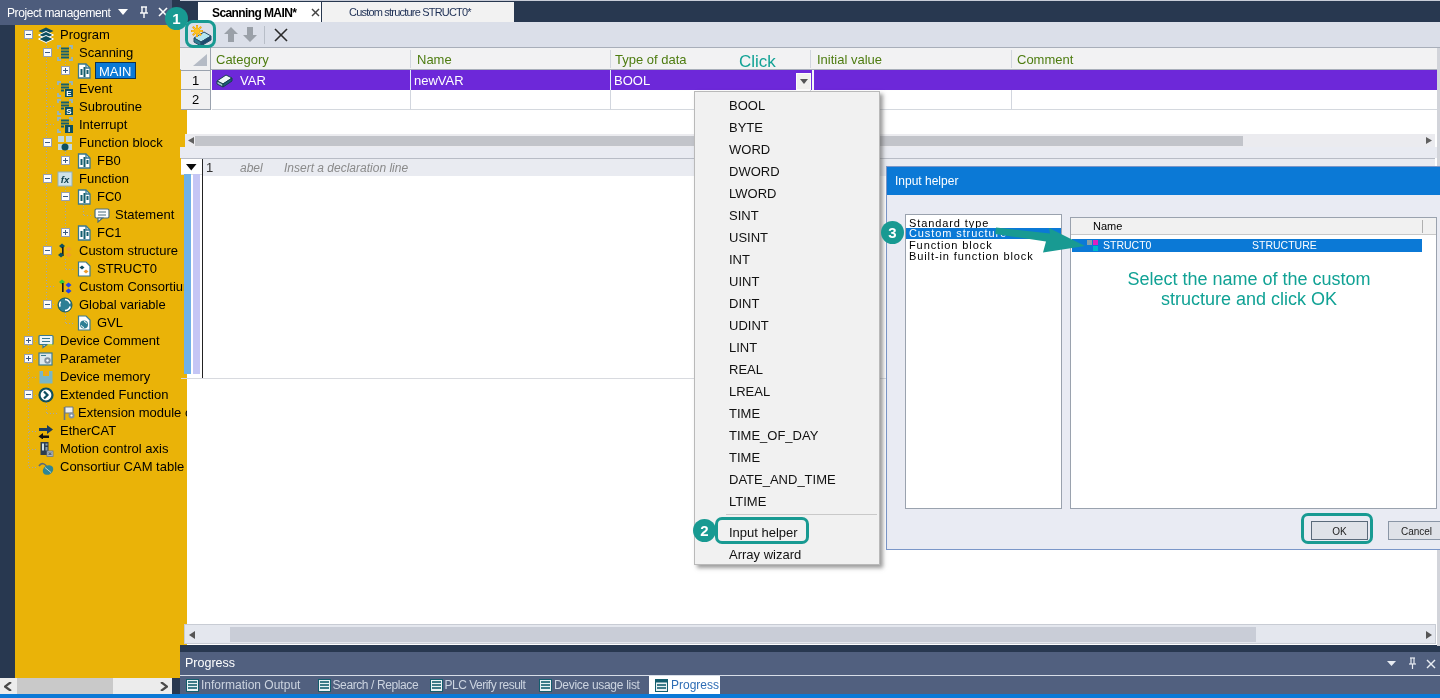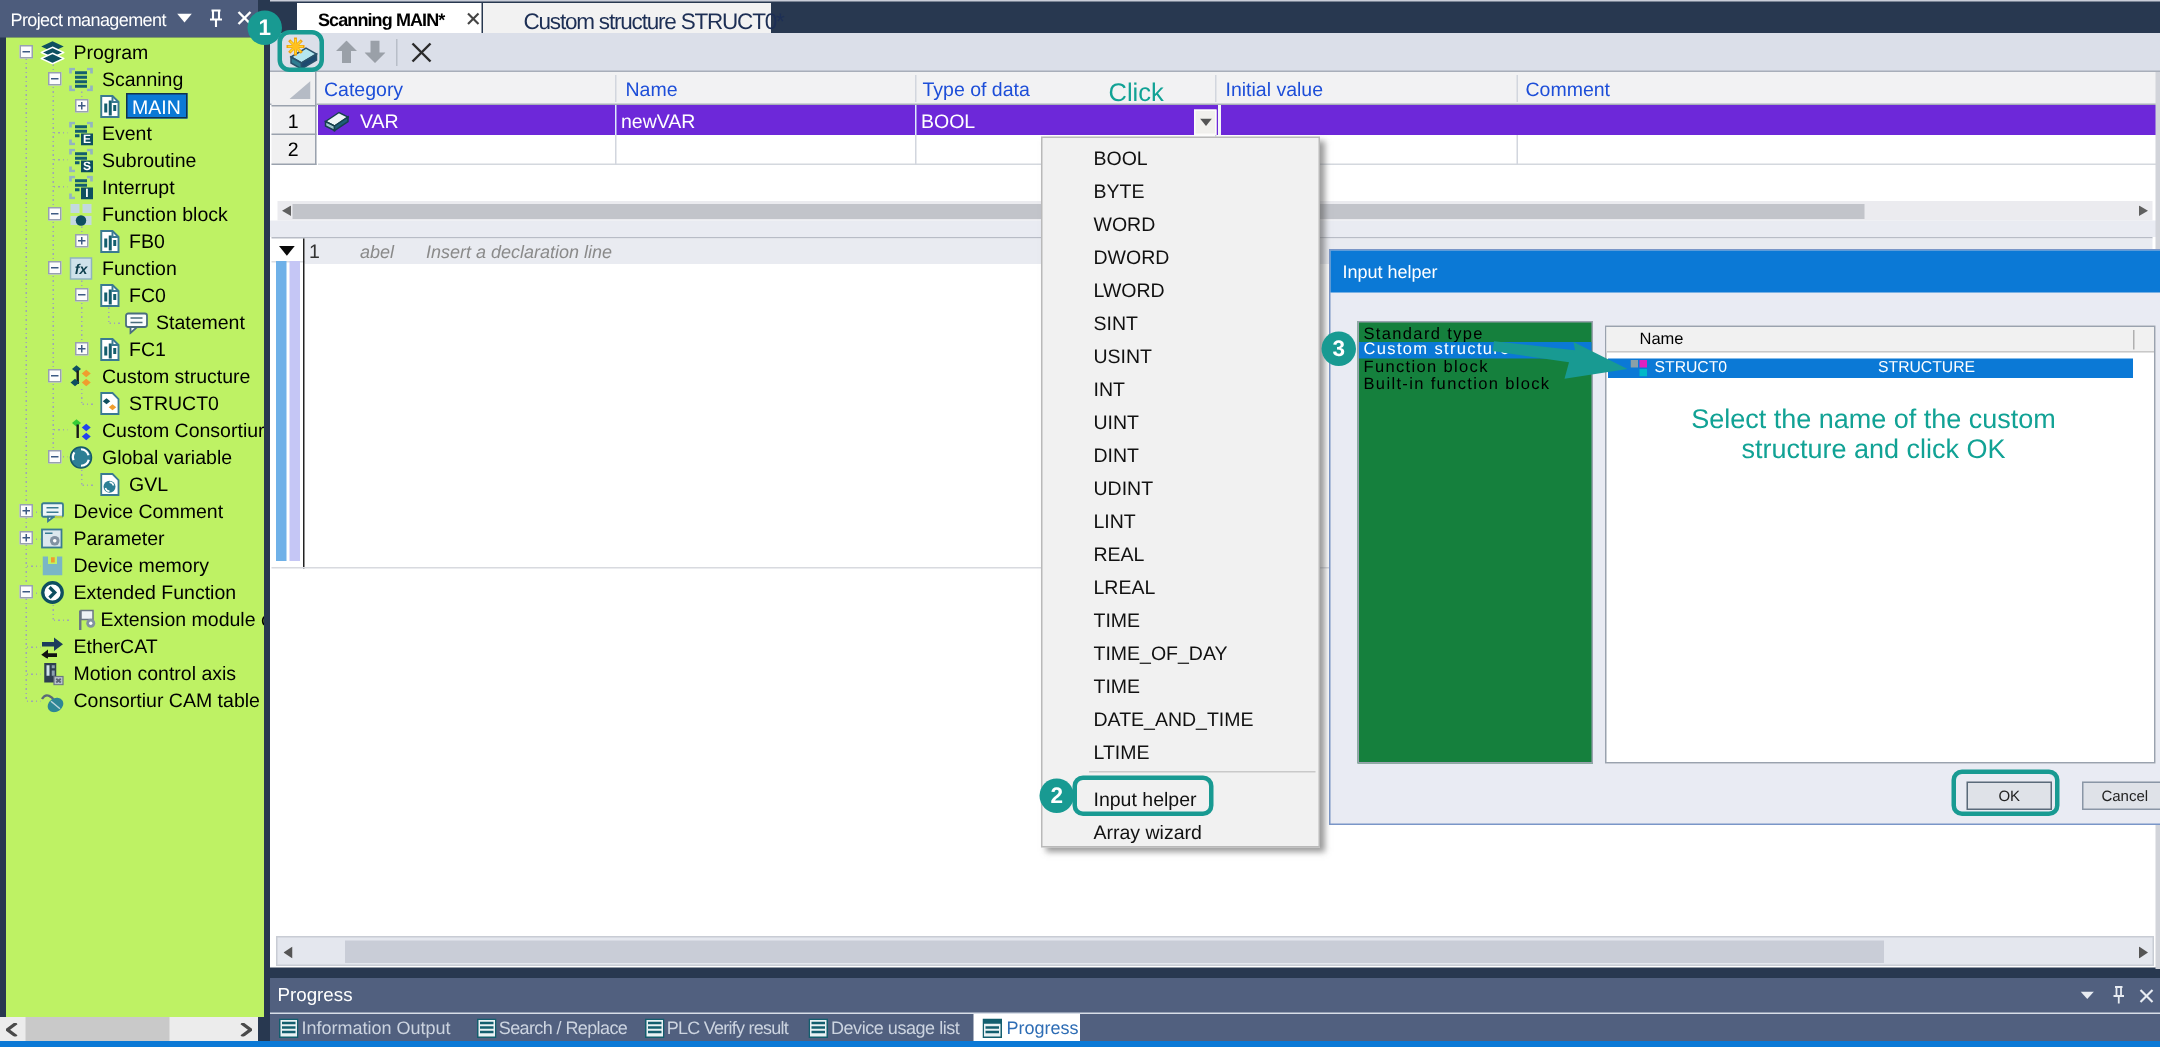--- a/index.html
+++ b/index.html
@@ -41,21 +41,21 @@
         <line x1="5" y1="8" x2="5" y2="13"></line>
       </g>
     </svg>
   <svg class="abs" style="left:158px;top:7px;" width="11" height="11">
       <g stroke="#fff" stroke-width="1.6">
         <line x1="1" y1="1" x2="9" y2="9"></line>
         <line x1="9" y1="1" x2="1" y2="9"></line>
       </g>
     </svg>
 </div>
-<div class="abs" id="tree" style="left:4px;top:25px;width:172px;height:653px;background:#bef264;overflow:hidden;padding-left:27px;">
+<div class="abs" id="tree" style="left:15px;top:25px;width:172px;height:653px;background:#eab308;overflow:hidden;padding-left:27px;">
   <div class="dot-v" style="left:13px;top:14px;height:428px;"></div>
   <div class="dot-v" style="left:31px;top:18px;height:262px;"></div>
   <div class="dot-h" style="left:14px;top:316px;width:9px;"></div>
   <div class="dot-h" style="left:14px;top:334px;width:9px;"></div>
   <div class="dot-h" style="left:14px;top:352px;width:9px;"></div>
   <div class="dot-h" style="left:14px;top:370px;width:9px;"></div>
   <div class="dot-h" style="left:14px;top:406px;width:9px;"></div>
   <div class="dot-h" style="left:14px;top:424px;width:9px;"></div>
   <div class="dot-h" style="left:14px;top:442px;width:9px;"></div>
   <div class="dot-h" style="left:32px;top:63px;width:9px;"></div>
@@ -431,21 +431,21 @@
 <div class="abs" style="left:180px;top:0;width:1260px;height:22px;background:#283850;border-top:1.5px solid #c9cdd8;"></div>
 <div class="abs" style="left:198px;top:2px;width:123px;height:20px;background:#fff;font-size:12px;font-weight:bold;letter-spacing:-0.6px;color:#000;">
   <span class="abs" style="left:14px;top:4px;">Scanning MAIN*</span>
   <svg class="abs" style="left:113px;top:6px;" width="9" height="9">
       <g stroke="#444" stroke-width="1.4">
         <line x1="1" y1="1" x2="8" y2="8"></line>
         <line x1="8" y1="1" x2="1" y2="8"></line>
       </g>
     </svg>
 </div>
-<div class="abs" style="left:322px;top:2px;width:192px;height:28px;background:#f2f2f2;font-size:15px;letter-spacing:-0.8px;color:#1d2f55;">
+<div class="abs" style="left:322px;top:2px;width:192px;height:28px;background:#f2f2f2;font-size:11px;letter-spacing:-0.8px;color:#1d2f55;">
   <span class="abs" style="left:27px;top:4px;">Custom structure STRUCT0*</span>
 </div>
 <div class="abs" style="left:180px;top:22px;width:1260px;height:26px;background:#dbdfe9;border-bottom:1px solid #a8aeb9;">
 
   <svg class="abs" style="left:10px;top:2px;" width="24" height="24">
     <polygon points="4,14 14,8 21,12 11,18" fill="#b5e6f0" stroke="#28506a" stroke-width="1"></polygon>
     <polygon points="4,14 11,18 11,22 4,18" fill="#2f7d92" stroke="#28506a" stroke-width="1"></polygon>
     <polygon points="11,18 21,12 21,16 11,22" fill="#1d4a70" stroke="#28506a" stroke-width="1"></polygon>
     <g stroke="#f0a010" stroke-width="2">
         <line x1="7" y1="1" x2="7" y2="13"></line>
@@ -469,21 +469,21 @@
     </svg>
   <span class="abs" style="left:84px;top:4px;width:1px;height:18px;background:#b8bec8;"></span>
   <svg class="abs" style="left:94px;top:6px;" width="14" height="14">
       <g stroke="#2a2a2a" stroke-width="1.6">
         <line x1="1" y1="1" x2="13" y2="13"></line>
         <line x1="13" y1="1" x2="1" y2="13"></line>
       </g>
     </svg>
 </div>
 
-<div class="abs" style="left:180px;top:48px;width:1260px;height:22px;background:#f2f2f3;border-bottom:1px solid #a8aeb9;font-size:13px;color:#1d4ed8;">
+<div class="abs" style="left:180px;top:48px;width:1260px;height:22px;background:#f2f2f3;border-bottom:1px solid #a8aeb9;font-size:13px;color:#4d7c0f;">
   <span class="abs" style="left:36px;top:4px;">Category</span>
   <span class="abs" style="left:237px;top:4px;">Name</span>
   <span class="abs" style="left:435px;top:4px;">Type of data</span>
   <span class="abs" style="left:637px;top:4px;">Initial value</span>
   <span class="abs" style="left:837px;top:4px;">Comment</span>
   <span class="gridln" style="left:230px;top:2px;width:1px;height:18px;"></span>
   <span class="gridln" style="left:430px;top:2px;width:1px;height:18px;"></span>
   <span class="gridln" style="left:630px;top:2px;width:1px;height:18px;"></span>
   <span class="gridln" style="left:831px;top:2px;width:1px;height:18px;"></span>
 </div>
@@ -664,21 +664,21 @@
   <span class="abs" style="left:31px;top:422px;width:151px;height:1px;background:#c9c9c9;"></span>
   <span class="mi" style="top:433px;">Input helper</span>
   <span class="mi" style="top:455px;">Array wizard</span>
 </div>
 
 <div class="abs" style="left:886px;top:166px;width:554px;height:384px;background:#e9ebf3;border:1px solid #7a96c8;border-right:none;z-index:30;">
   <div class="abs" style="left:0;top:0;width:554px;height:28px;background:#0b79d6;color:#fff;font-size:12px;">
       <span class="abs" style="left:8px;top:7px;">Input helper</span>
     </div>
 
-  <div class="abs" style="left:18px;top:47px;width:157px;height:295px;background:#15803d;border:1px solid #9aa2ae;font-size:11px;letter-spacing:0.9px;color:#000;">
+  <div class="abs" style="left:18px;top:47px;width:157px;height:295px;background:#ffffff;border:1px solid #9aa2ae;font-size:11px;letter-spacing:0.9px;color:#000;">
     <span class="abs" style="left:3px;top:2px;">Standard type</span>
     <span class="abs" style="left:0;top:13px;width:155px;height:11px;background:#0b79d6;color:#fff;">
         <span class="abs" style="left:3px;top:-1px;">Custom structure</span>
       </span>
     <span class="abs" style="left:3px;top:24px;">Function block</span>
     <span class="abs" style="left:3px;top:35px;">Built-in function block</span>
   </div>
 
   <div class="abs" style="left:183px;top:50px;width:367px;height:292px;background:#fff;border:1px solid #9aa2ae;">
     <div class="abs" style="left:0;top:0;width:365px;height:17px;background:#f1f1f1;border-bottom:1px solid #c8c8c8;font-size:11px;color:#000;">

